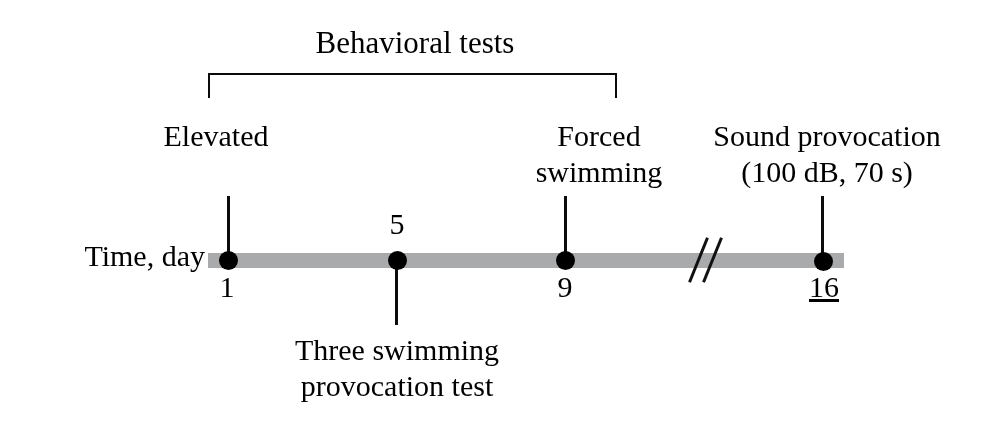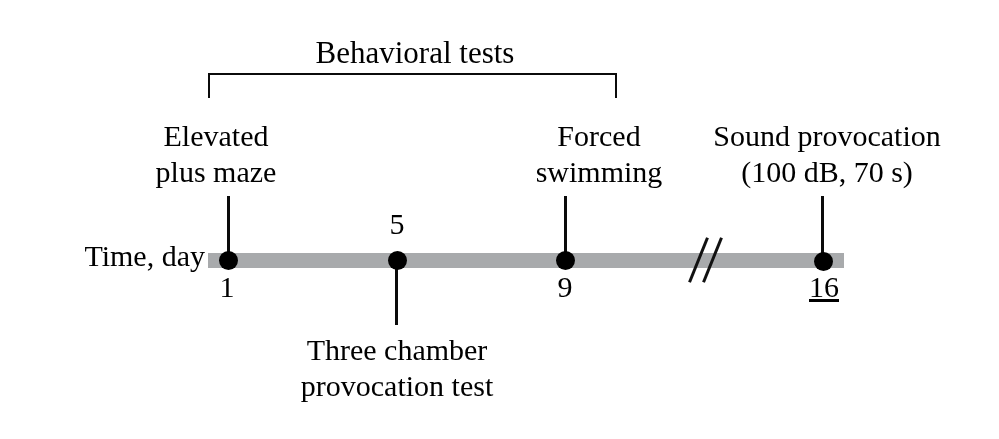--- a/index.html
+++ b/index.html
@@ -64,27 +64,26 @@
     height: 48px;
     background: #111111;
     transform: rotate(22deg);
   }
 </style>
 </head>
 <body>
 
 <div id="canvas">
 
-  <div class="lbl" style="left:415px; top:35px; font-size:31px;">Behavioral tests</div>
+  <div class="lbl" style="left:415px; top:25px; font-size:31px;">Behavioral tests</div>
 
   <div class="bracket"></div>
 
   <div class="lbl" style="left:216px; top:118px;">
     <div>Elevated</div>
-    <div>plus maze</div>
   </div>
 
   <div class="lbl" style="left:571px; top:118px;margin-left:28px;">
     <div>Forced</div>
     <div>swimming</div>
   </div>
 
   <div class="lbl" style="left:827px; top:118px;">
     <div>Sound provocation</div>
     <div>(100 dB, 70 s)</div>
@@ -108,17 +107,17 @@
     <div class="slash" style="left:697px; top:236px;"></div>
     <div class="slash" style="left:711px; top:236px;"></div>
   </div>
 
   <div class="lbl" style="left:227px; top:269px;">1</div>
   <div class="lbl" style="left:397px; top:206px;">5</div>
   <div class="lbl" style="left:565px; top:269px;">9</div>
   <div class="lbl" style="left:824px; top:269px;text-decoration:underline;">16</div>
 
   <div class="lbl" style="left:397px; top:332px;">
-    <div>Three chamber</div>
+    <div>Three swimming</div>
     <div>provocation test</div>
   </div>
 
 </div>
 
 </body></html>

